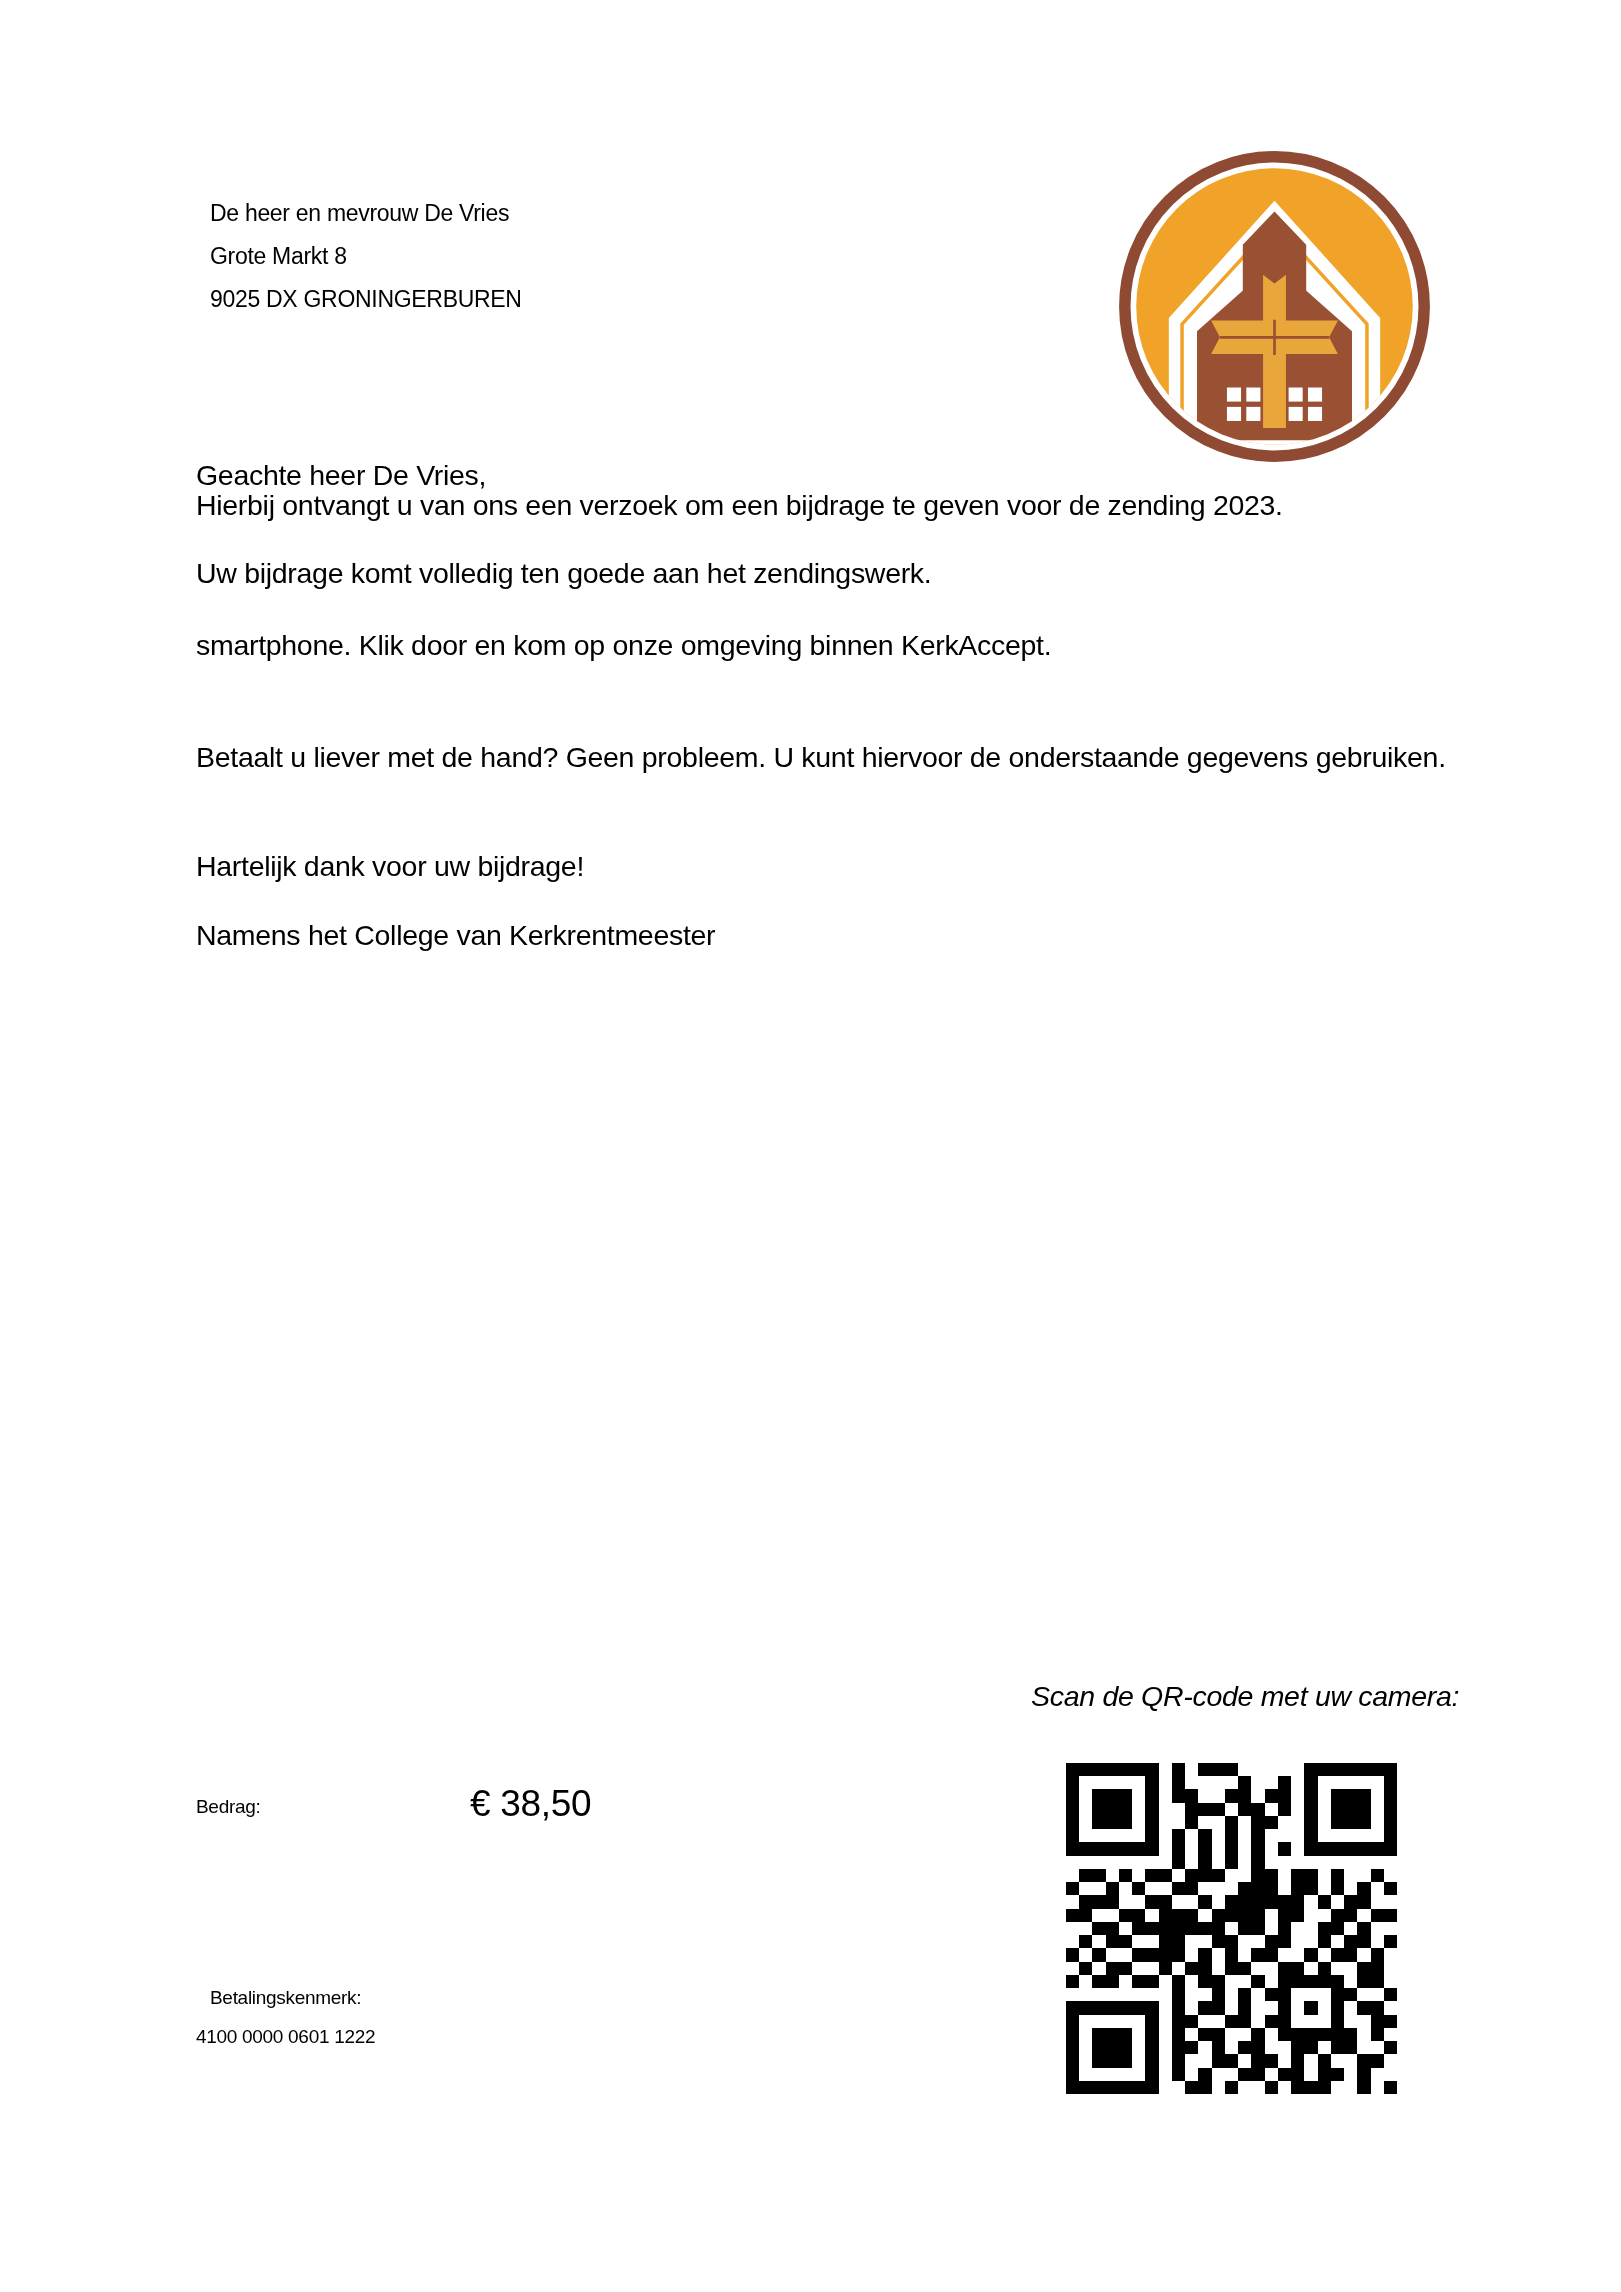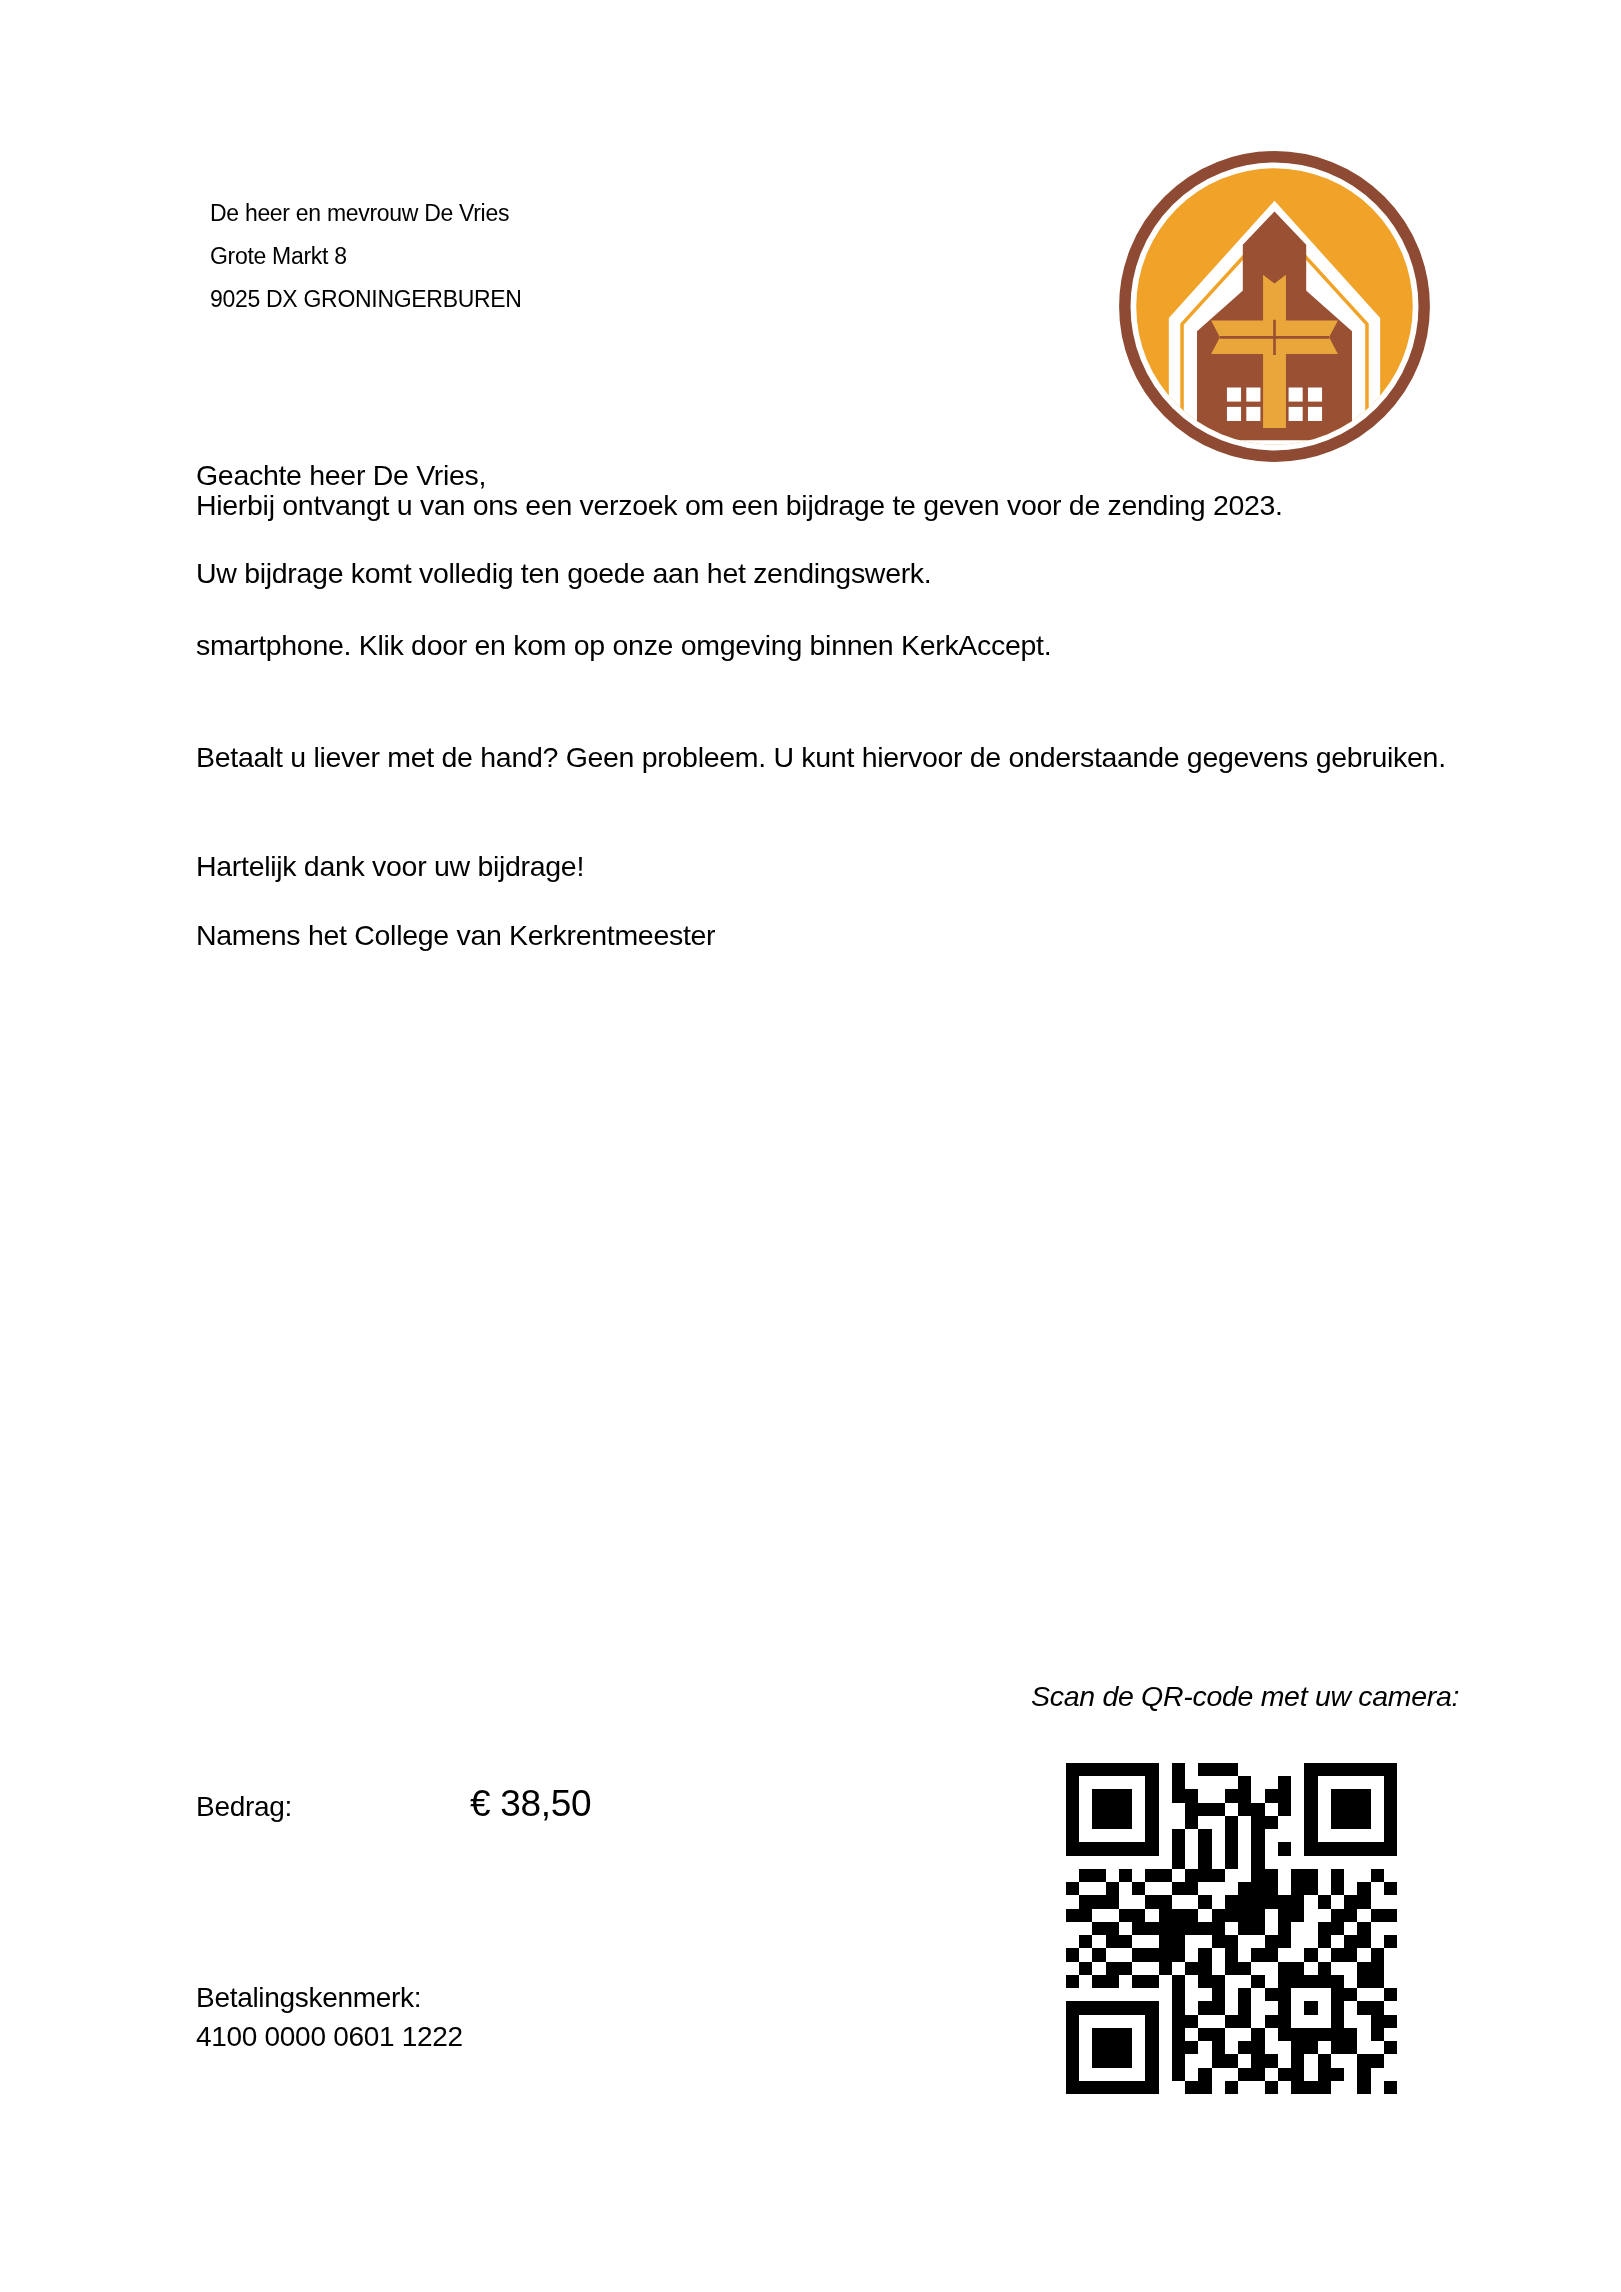--- a/index.html
+++ b/index.html
@@ -54,24 +54,25 @@
     top: 1763px;
     width: 331px;
     height: 331px;
     display: grid;
     background: #ffffff;
   }
   .qm { background: #000000; }
   .pay-label {
     position: absolute;
     left: 196px;
-    font-size: 28px;
+    font-size: 19px;
     line-height: 39px;
     letter-spacing: -0.3px;
     white-space: nowrap;
+    text-align: center;
   }
   .amount-value {
     position: absolute;
     left: 470px;
     top: 1782px;
     font-size: 37px;
     line-height: 43px;
     letter-spacing: -0.3px;
     white-space: nowrap;
   }

